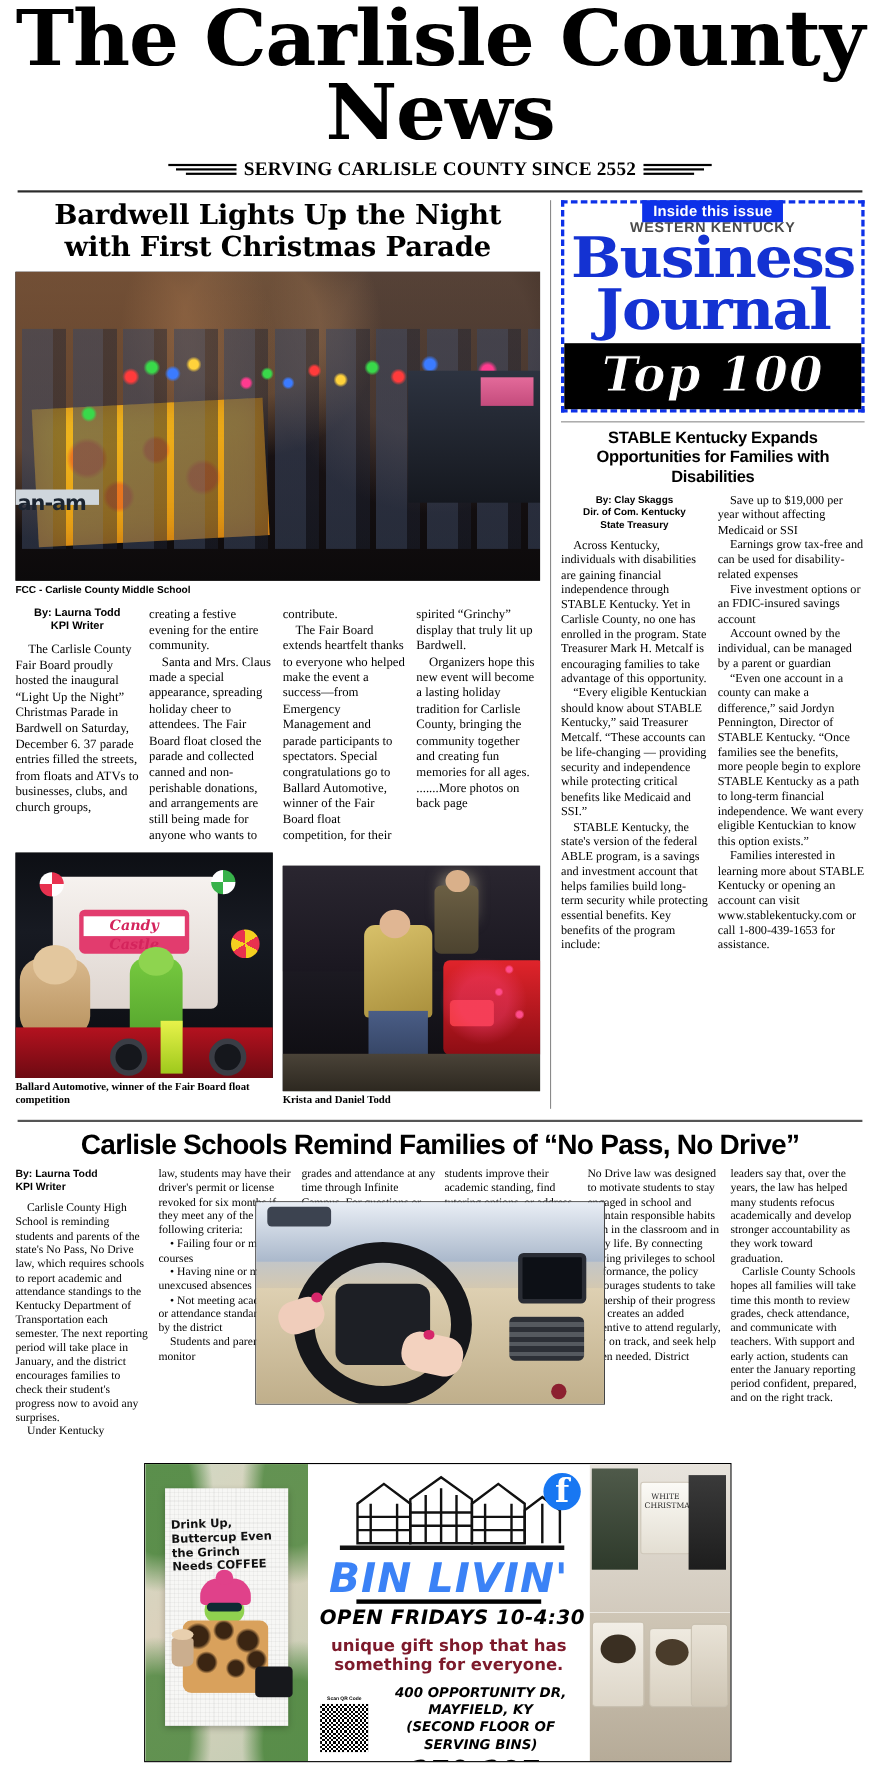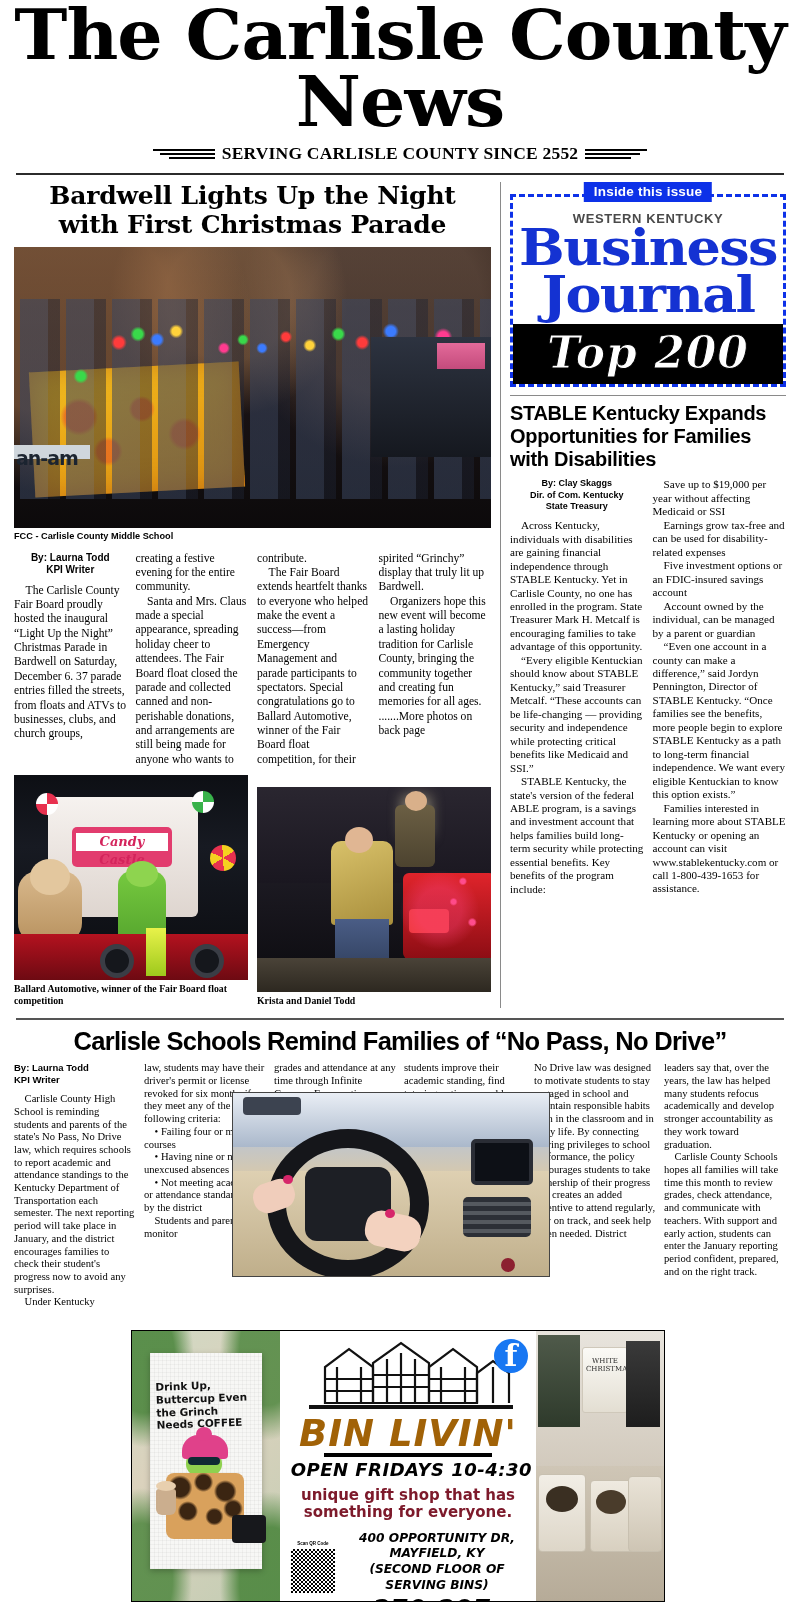--- a/index.html
+++ b/index.html
@@ -66,21 +66,21 @@
             text-align: center; line-height: 1.25; margin-bottom: 7px; }
 
   
   .cols { display: flex; gap: 9px; }
   .col { flex: 1; }
   .bodytext { font-family: "Liberation Serif", serif; font-size: 11.6px; line-height: 1.24;
               text-align: left; white-space: pre-wrap; hyphens: none; }
   .bodytext.sm { font-size: 11.1px; line-height: 1.215; }
 
   
-  .promo-wrap { position: relative; padding-top: 12px; }
+  .promo-wrap { position: relative; }
   .promo-tab {
     position: absolute; top: 0; left: 50%; transform: translateX(-50%);
     background: #0d31e8; color: #fff; font-family: "Liberation Sans", sans-serif;
     font-weight: bold; font-size: 13.5px; padding: 2px 10px 3px 10px; z-index: 3;
     letter-spacing: 0.2px; white-space: nowrap;
   }
   .promo-box {
     border: 3px dashed #0d31e8;
     background: #fff; padding: 12px 8px 0 8px; position: relative;
   }
@@ -97,22 +97,22 @@
     font-family: "DejaVu Serif", serif; font-style: italic; font-weight: bold;
     font-size: 44px; color: #fff; text-align: center; letter-spacing: 1px;
     -webkit-text-stroke: 1px #000;
     text-shadow: 2px 2px 0 #000, -1px -1px 0 #000;
     line-height: 1.05;
   }
 
   .side-hr { height: 1px; background: #8a8a8a; margin: 8px 0 6px 0; }
 
   .side-headline {
-    font-family: "Liberation Sans", sans-serif; font-weight: bold; font-size: 20px;
-    text-align: left; line-height: 1.16; letter-spacing: -0.3px;
+    font-family: "Liberation Sans", sans-serif; font-weight: bold; font-size: 15px;
+    text-align: center; line-height: 1.16; letter-spacing: -0.3px;
   }
 
   
   .story2-hr { height: 2px; background: #555; margin: 10px 2px 8px 2px;}
   .story2-headline {
     font-family: "Liberation Sans", sans-serif; font-weight: bold; font-size: 25.5px;
     text-align: center; letter-spacing: -0.7px; line-height: 1.05;
   }
   .six-cols { display: flex; gap: 8px; margin-top: 8px; position: relative; }
   .six-cols .col { flex: 1; }
@@ -124,21 +124,21 @@
   .ad {
     position: absolute; left: 131px; top: 1328px; width: 534px; height: 272px;
     border: 1px solid #000; background: #fff; display: flex; overflow: hidden;
   }
   .ad-left { width: 148px; position: relative; overflow: hidden; background:#e8eee4;}
   .ad-mid { flex: 1; position: relative; padding: 6px 4px 4px 4px; }
   .ad-right { width: 128px; display: flex; flex-direction: column; }
   .ad-right .ph { flex: 1; position: relative; overflow: hidden; }
 
   .binlivin { font-family: "DejaVu Sans", sans-serif; font-weight: bold; font-style: italic;
-              font-size: 37px; color: #a16207; text-align: center; letter-spacing: 1px;
+              font-size: 37px; color: #3b82f6; text-align: center; letter-spacing: 1px;
               line-height: 1; }
   .bin-underline { height: 4px; background:#000; width: 168px; margin: 1px auto 2px auto;}
   .openfri { font-family: "DejaVu Sans", sans-serif; font-weight: bold; font-style: italic;
              font-size: 18px; text-align:right; letter-spacing: 0.5px;}
   .adtag { font-family: "DejaVu Sans", sans-serif; font-weight: bold; font-size: 15px;
            color:#7d1a2b; text-align:center; line-height:1.12; margin-top: 7px;}
   .adaddr { font-family:"DejaVu Sans", sans-serif; font-weight:bold; font-style:italic;
             font-size: 12.2px; text-align:center; line-height:1.3;}
   .adphone { font-family:"DejaVu Sans", sans-serif; font-weight:bold; font-style:italic;
              font-size: 25px; text-align:center; letter-spacing:0.5px;}
@@ -347,21 +347,21 @@
 
     <div class="right-block">
 
       <div class="promo-wrap">
         <div class="promo-tab">Inside this issue</div>
         <div class="promo-box">
           <div class="promo-wk">WESTERN KENTUCKY</div>
           <div class="promo-business">Business</div>
           <div class="promo-journal">Journal</div>
           <div class="promo-top100-bar">
-            <div class="promo-top100">Top 200</div>
+            <div class="promo-top100">Top 100</div>
           </div>
         </div>
       </div>
 
       <div class="side-hr"></div>
 
       <div class="side-headline">STABLE Kentucky Expands Opportunities for Families with Disabilities</div>
 
       <div class="cols" style="margin-top:7px;">
         <div class="col">

